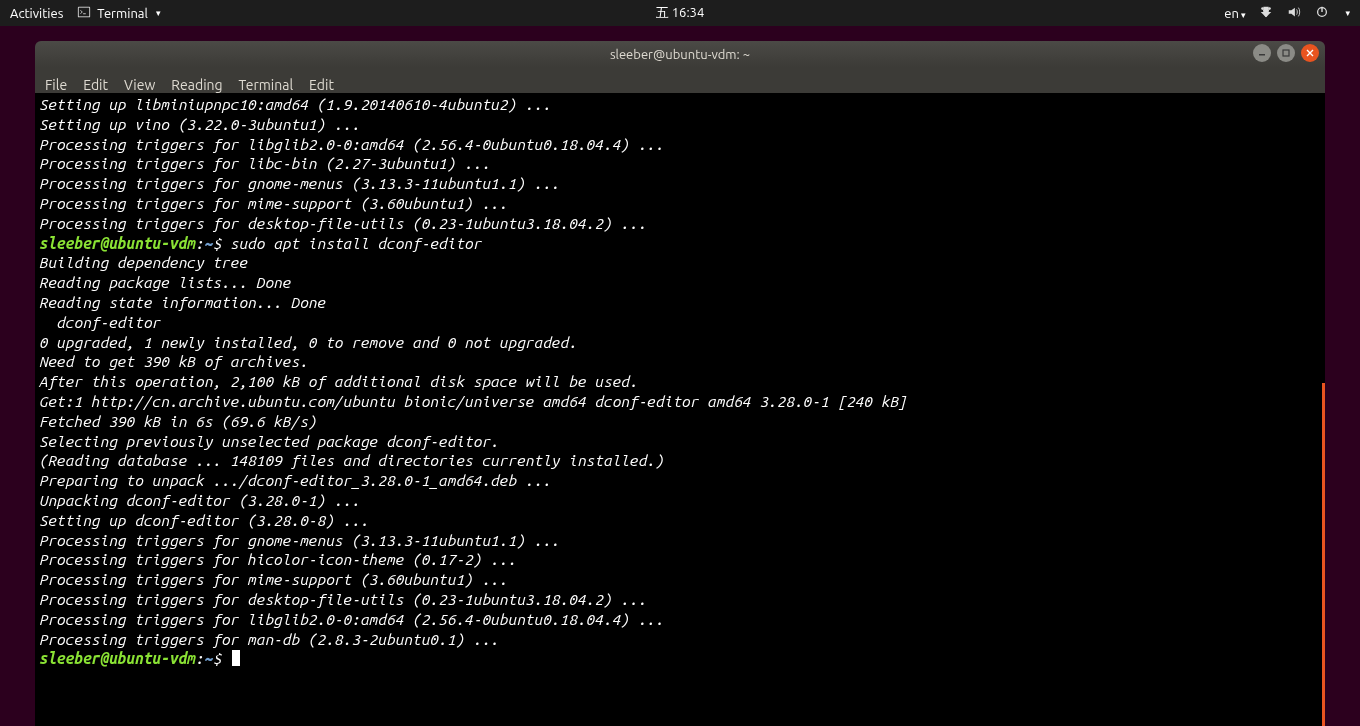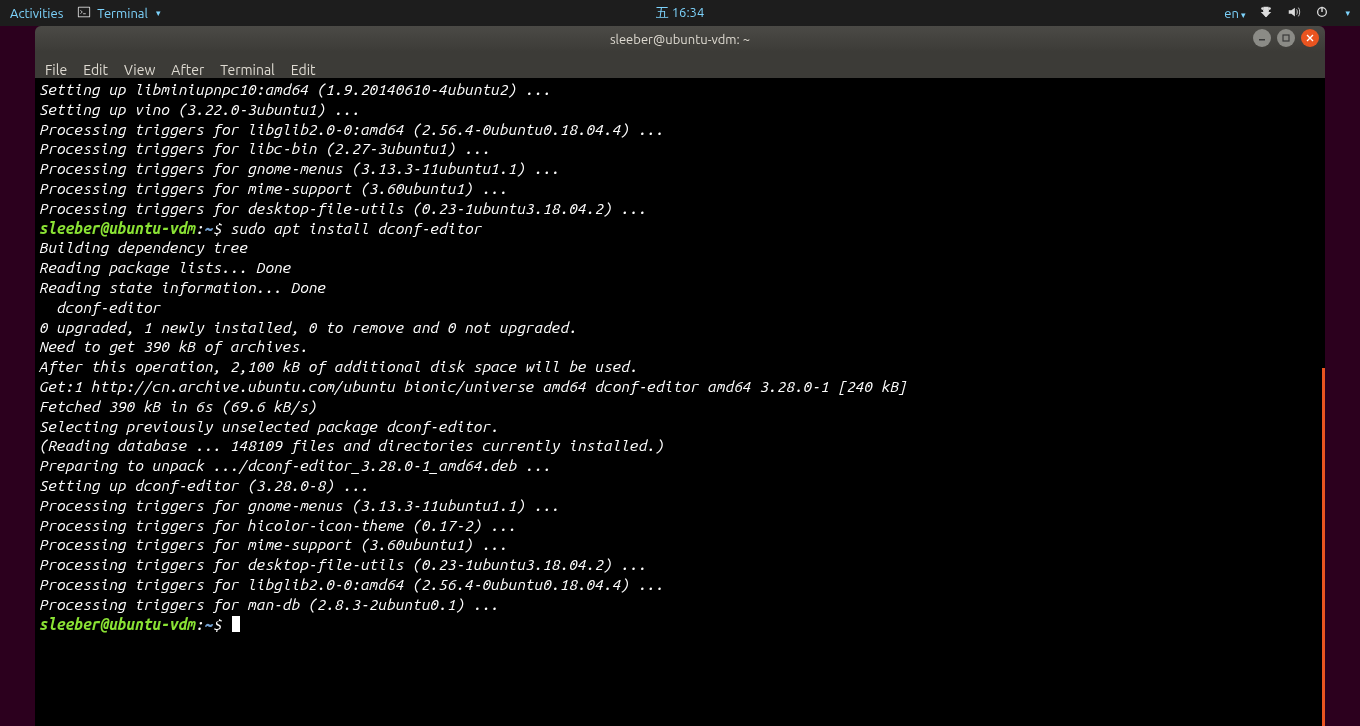--- a/index.html
+++ b/index.html
@@ -1,33 +1,33 @@
 <!DOCTYPE html>
 <html><head>
 <meta charset="utf-8">
 <style>
   * { margin: 0; padding: 0; box-sizing: border-box; }
   html, body { width: 1360px; height: 726px; overflow: hidden; font-family: Ubuntu, "Noto Sans", sans-serif; background: #2c001e; }
   .topbar {
-    height: 26px; background: #1d1d1d; color: #7dd3fc;
+    height: 26px; background: #1d1d1d; color: #ffffff;
     display: flex; align-items: center; font-size: 13px;
     padding: 0 10px; justify-content: space-between;
   }
   .topbar .left, .topbar .center, .topbar .right { display: flex; align-items: center; gap: 14px; }
   .topbar .center { position: absolute; left: 50%; transform: translateX(-50%); }
   .topbar .appmenu { display: flex; align-items: center; gap: 6px; }
   .topbar svg { fill: #dcdcdc; }
   .dropdown-caret { font-size: 9px; margin-left: 2px; }
 
   .titlebar {
     height: 26px; background: linear-gradient(#4b4a46, #3c3b37);
     color: #dfdbd2; display: flex; align-items: center; justify-content: center;
     font-size: 13px; position: relative;
     border-top-left-radius: 6px; border-top-right-radius: 6px;
-    margin: 0 0 0 0;
+    margin: 15px 0 0 0;
   }
   .window-wrap { margin: 0 35px 0 35px; }
   .win-controls { position: absolute; right: 6px; top: 3px; display: flex; gap: 6px; }
   .win-btn { width: 18px; height: 18px; border-radius: 50%; display: flex; align-items: center; justify-content: center; font-size: 10px; color: #3a3a3a; }
   .win-min { background: #8b8b86; }
   .win-max { background: #8b8b86; }
   .win-close { background: #e95420; color: #fff; }
 
   .menubar {
     height: 26px; background: #3c3b37; color: #dfdbd2;
@@ -119,21 +119,21 @@
             <path d="M1 1l6 6M7 1l-6 6" stroke="#fff" stroke-width="1.4"></path>
           </svg>
       </div>
     </div>
   </div>
 
   <div class="menubar">
     <span>File</span>
     <span>Edit</span>
     <span>View</span>
-    <span>After</span>
+    <span>Reading</span>
     <span>Terminal</span>
     <span>Edit</span>
   </div>
 
   <div class="terminal-body">
     <div id="term-lines">
         <div class="line"><span class="normal">Setting up libminiupnpc10:amd64 (1.9.20140610-4ubuntu2) ...</span></div>
         <div class="line"><span class="normal">Setting up vino (3.22.0-3ubuntu1) ...</span></div>
         <div class="line"><span class="normal">Processing triggers for libglib2.0-0:amd64 (2.56.4-0ubuntu0.18.04.4) ...</span></div>
         <div class="line"><span class="normal">Processing triggers for libc-bin (2.27-3ubuntu1) ...</span></div>
@@ -146,20 +146,21 @@
         <div class="line"><span class="normal">Reading state information... Done</span></div>
         <div class="line"><span class="normal">  dconf-editor</span></div>
         <div class="line"><span class="normal">0 upgraded, 1 newly installed, 0 to remove and 0 not upgraded.</span></div>
         <div class="line"><span class="normal">Need to get 390 kB of archives.</span></div>
         <div class="line"><span class="normal">After this operation, 2,100 kB of additional disk space will be used.</span></div>
         <div class="line"><span class="normal">Get:1 http://cn.archive.ubuntu.com/ubuntu bionic/universe amd64 dconf-editor amd64 3.28.0-1 [240 kB]</span></div>
         <div class="line"><span class="normal">Fetched 390 kB in 6s (69.6 kB/s)</span></div>
         <div class="line"><span class="normal">Selecting previously unselected package dconf-editor.</span></div>
         <div class="line"><span class="normal">(Reading database ... 148109 files and directories currently installed.)</span></div>
         <div class="line"><span class="normal">Preparing to unpack .../dconf-editor_3.28.0-1_amd64.deb ...</span></div>
+        <div class="line"><span class="normal">Unpacking dconf-editor (3.28.0-1) ...</span></div>
         <div class="line"><span class="normal">Setting up dconf-editor (3.28.0-8) ...</span></div>
         <div class="line"><span class="normal">Processing triggers for gnome-menus (3.13.3-11ubuntu1.1) ...</span></div>
         <div class="line"><span class="normal">Processing triggers for hicolor-icon-theme (0.17-2) ...</span></div>
         <div class="line"><span class="normal">Processing triggers for mime-support (3.60ubuntu1) ...</span></div>
         <div class="line"><span class="normal">Processing triggers for desktop-file-utils (0.23-1ubuntu3.18.04.2) ...</span></div>
         <div class="line"><span class="normal">Processing triggers for libglib2.0-0:amd64 (2.56.4-0ubuntu0.18.04.4) ...</span></div>
         <div class="line"><span class="normal">Processing triggers for man-db (2.8.3-2ubuntu0.1) ...</span></div>
         <div class="line"><span class="ps1-user">sleeber@ubuntu-vdm</span><span class="ps1-colon">:</span><span class="ps1-path">~</span><span class="ps1-colon">$</span> <span class="cursor"></span></div>
       </div>
     <div class="scrollbar-ind"></div>

